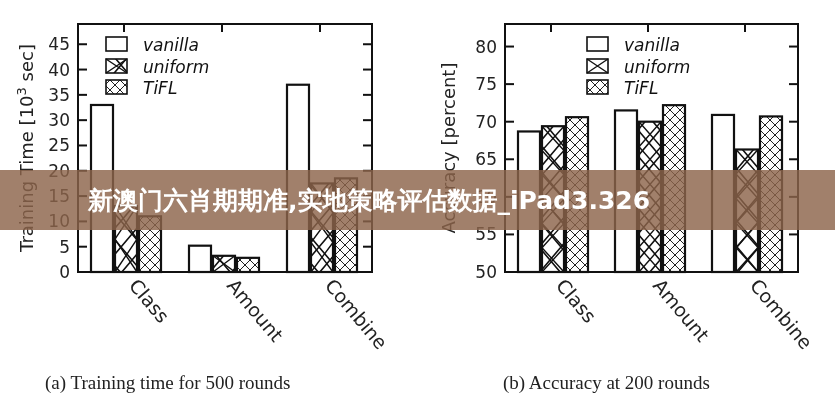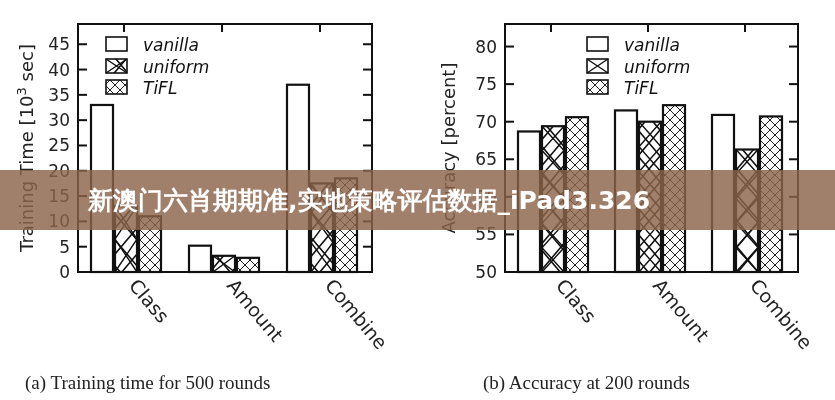--- a/index.html
+++ b/index.html
@@ -1,18 +1,18 @@
 <!DOCTYPE html>
 <html><head>
 <meta charset="utf-8">
 <style>
   html,body{margin:0;padding:0;background:#fff;}
   body{width:835px;height:400px;position:relative;overflow:hidden;font-family:"DejaVu Sans",sans-serif;}
   svg text{font-family:"DejaVu Sans",sans-serif;}
-  .cap{position:absolute;top:372px;font-family:"Liberation Serif","DejaVu Serif",serif;font-size:19px;color:#222;white-space:nowrap;}
+  .cap{position:absolute;top:372px;font-family:"Liberation Serif","DejaVu Serif",serif;font-size:19px;color:#222;white-space:nowrap;margin-left:20px;}
   #banner{position:absolute;left:0;top:170px;width:835px;height:60px;background:rgba(140,100,75,0.82);}
   #banner-text{position:absolute;left:88px;top:184px;color:#fff;font-weight:bold;font-size:25px;font-family:"DejaVu Sans",sans-serif;white-space:nowrap;letter-spacing:0px;}
 </style>
 </head>
 <body>
 
 <svg width="835" height="400" style="position:absolute;left:0;top:0">
   <defs>
     <pattern id="pCross" patternUnits="userSpaceOnUse" width="22" height="26">
       <path d="M0,0 L22,26 M22,0 L0,26" stroke="#111" stroke-width="1.6" fill="none"></path>

